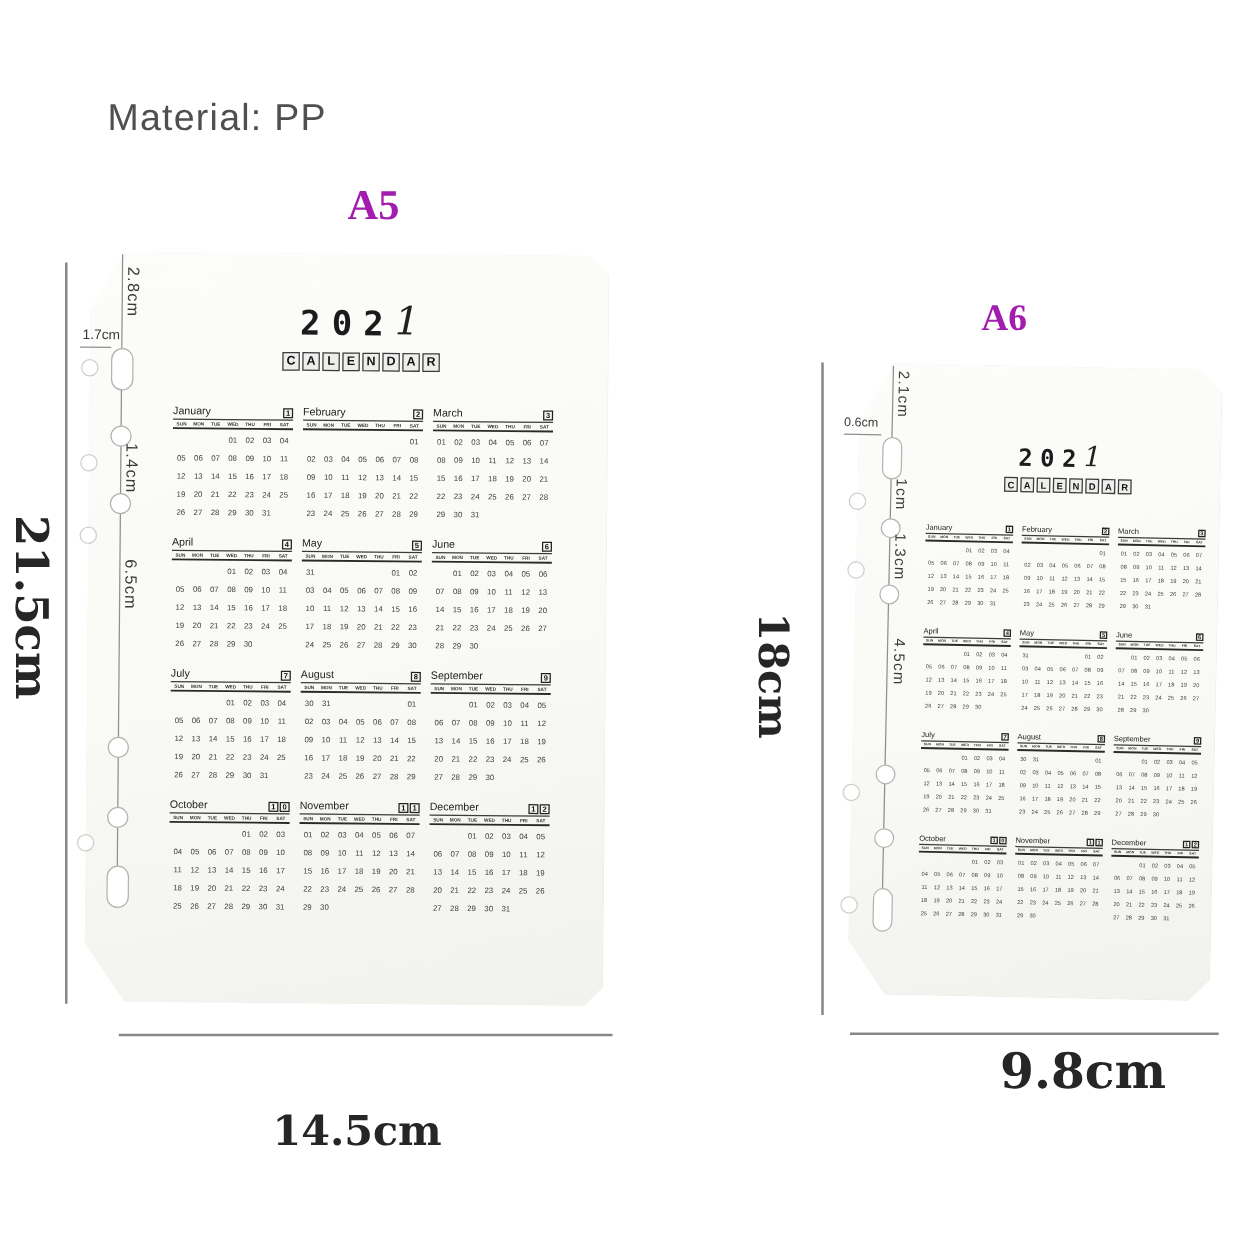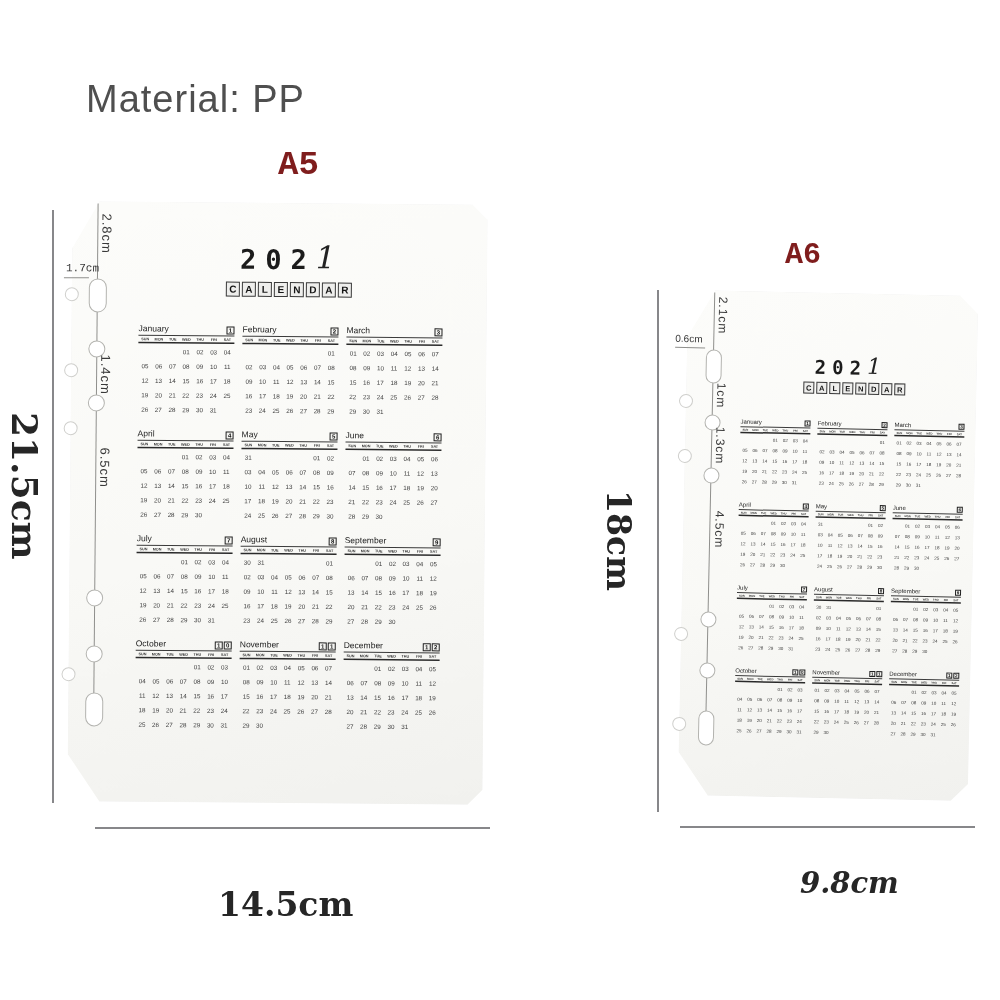--- a/index.html
+++ b/index.html
@@ -1,22 +1,22 @@
 <!DOCTYPE html>
 <html style="--sheet_fill: #f9f9f6; --calendar_ink: #2e2e2e; --dimension_line: #8f8f8c; --hole_outline: #b3b3af; --material_text: #4f4f4f;"><head>
 <meta charset="utf-8">
 <style>
   html,body{margin:0;padding:0;background:#fff;}
   #stage{position:relative;width:1000px;height:1000px;background:#fff;overflow:hidden;
          font-family:"Liberation Sans",sans-serif;}
 
   
-  #material{position:absolute;left:86px;top:78px;font-size:38px;letter-spacing:1px;
+  #material{position:absolute;left:86px;top:78px;font-size:30px;letter-spacing:1px;
             color:var(--material_text,#4f4f4f);}
-  .size-label{position:absolute;font-family:Liberation Mono, monospace;font-weight:700;color:#7f1d1d;}
+  .size-label{position:absolute;font-family:Liberation Serif, serif;font-weight:700;color:#a21caf;}
   #a5-label{left:278px;top:146px;font-size:34px;}
   #a6-label{left:785px;top:238px;font-size:30px;}
 
   
   .sheet{position:absolute;}
   #a5-sheet{left:70px;top:203px;width:415px;height:600px;transform:rotate(.5deg);}
   #a6-sheet{left:683px;top:293px;width:290px;height:505px;transform:rotate(1.2deg);}
   .sheet-bg{position:absolute;inset:0;
      background:linear-gradient(168deg,#fcfcfa 0%,var(--sheet_fill,#f9f9f6) 55%,#f1f1ee 100%);
      filter:drop-shadow(0 0 1.5px rgba(120,120,118,.7));}
@@ -29,29 +29,29 @@
   .a5 .hole.slot{width:18px;height:34px;}
   .a6 .hole.circle{width:16px;height:16px;border-radius:50%;}
   .a6 .hole.slot{width:16px;height:34px;}
   .notch{position:absolute;left:-7px;width:14px;height:14px;border-radius:50%;background:#fff;
          border:1px solid #cfcfcc;box-sizing:border-box;}
 
   .dim-chain{position:absolute;width:1px;background:var(--dimension_line,#8f8f8c);}
   .dim-tick{position:absolute;height:1px;background:var(--dimension_line,#8f8f8c);}
   .dim-small{position:absolute;color:#3a3a3a;writing-mode:vertical-rl;letter-spacing:1px;}
   .dim-small.horiz{writing-mode:horizontal-tb;letter-spacing:0;}
-  .a5 .dim-small{font-size:13px;} .a5 .dim-small.horiz{font-size:11px;font-family:Liberation Mono, monospace;}
+  .a5 .dim-small{font-size:13px;} .a5 .dim-small.horiz{font-size:11px;}
   .a6 .dim-small{font-size:12px;} .a6 .dim-small.horiz{font-size:10px;}
 
   .dim-big{position:absolute;font-family:"DejaVu Serif",serif;font-weight:700;color:#262626;}
   .dim-big.vert{writing-mode:vertical-rl;}
   #a5-height-label{left:4px;top:412px;font-size:36px;}
   #a5-width-label{left:218px;top:885px;font-size:33px;}
   #a6-height-label{left:599px;top:490px;font-size:33px;}
-  #a6-width-label{left:800px;top:866px;font-size:29px;font-style:italic;}
+  #a6-width-label{left:800px;top:834px;font-size:39px;}
   .dim-line-v{position:absolute;width:1.5px;background:#87878a;}
   .dim-line-h{position:absolute;height:2px;background:#87878a;}
   #a5-vline{left:52px;top:210px;height:593px;}
   #a5-hline{left:95px;top:827px;width:395px;}
   #a6-vline{left:657px;top:290px;height:522px;}
   #a6-hline{left:680px;top:826px;width:295px;}
 
   
   .year-row{position:absolute;display:flex;align-items:flex-end;}
   .y-d{font-family:"DejaVu Sans Mono",monospace;font-weight:700;color:#1b1b1b;}

